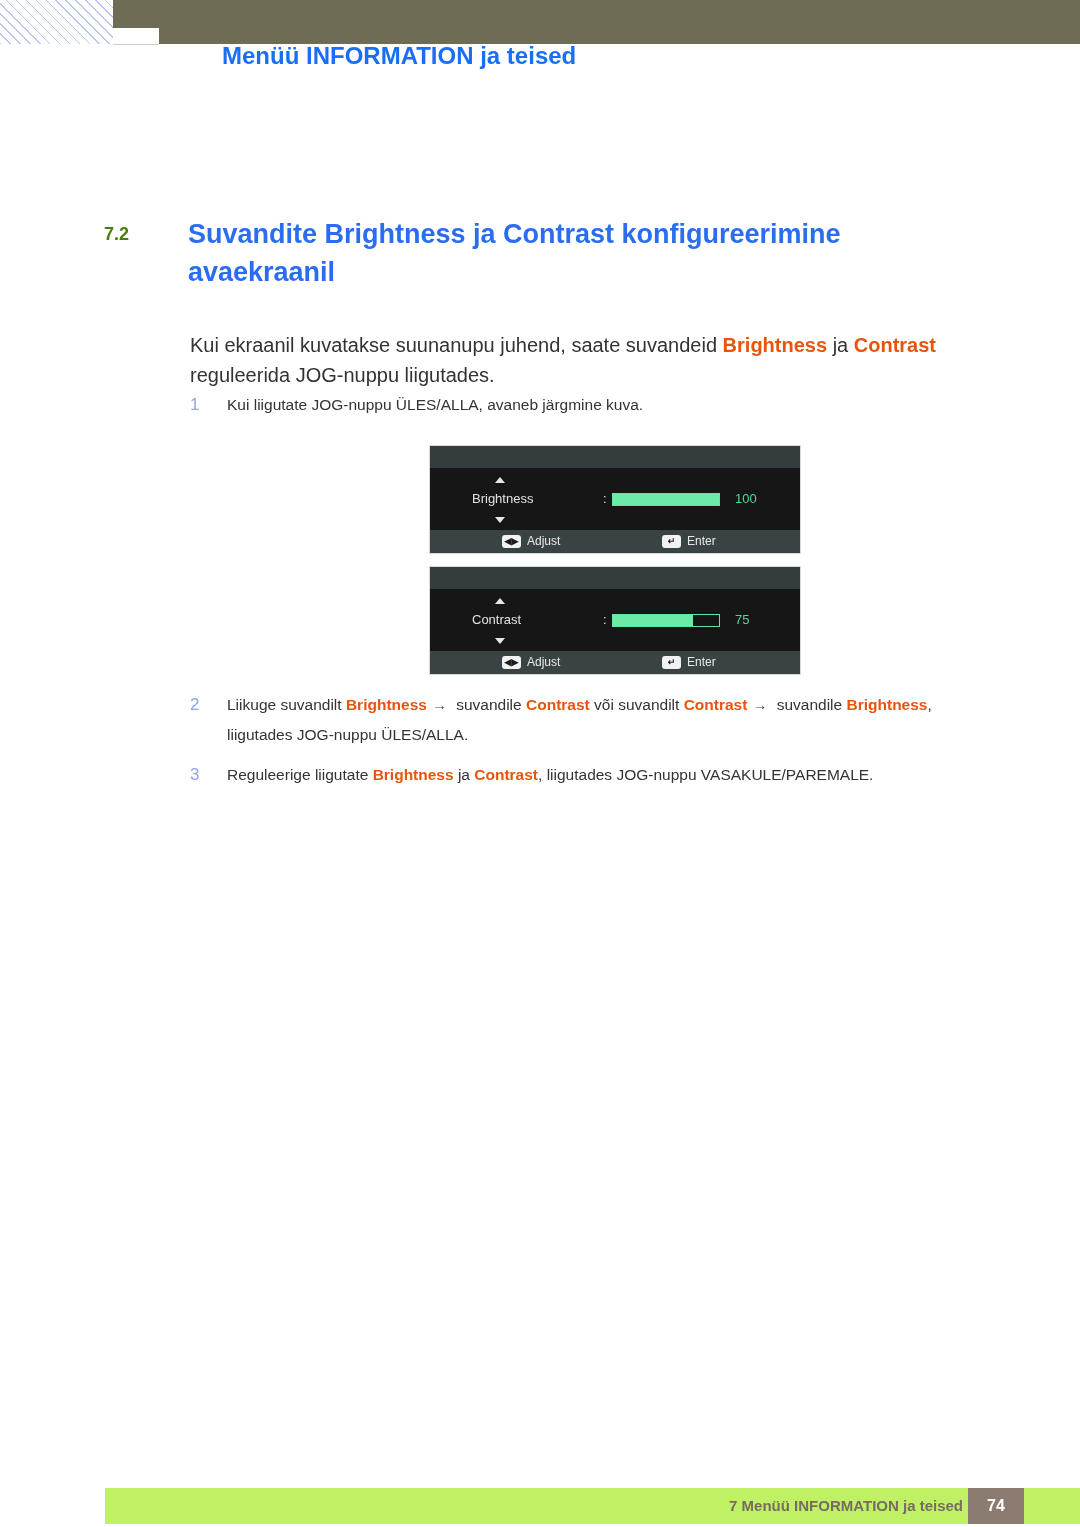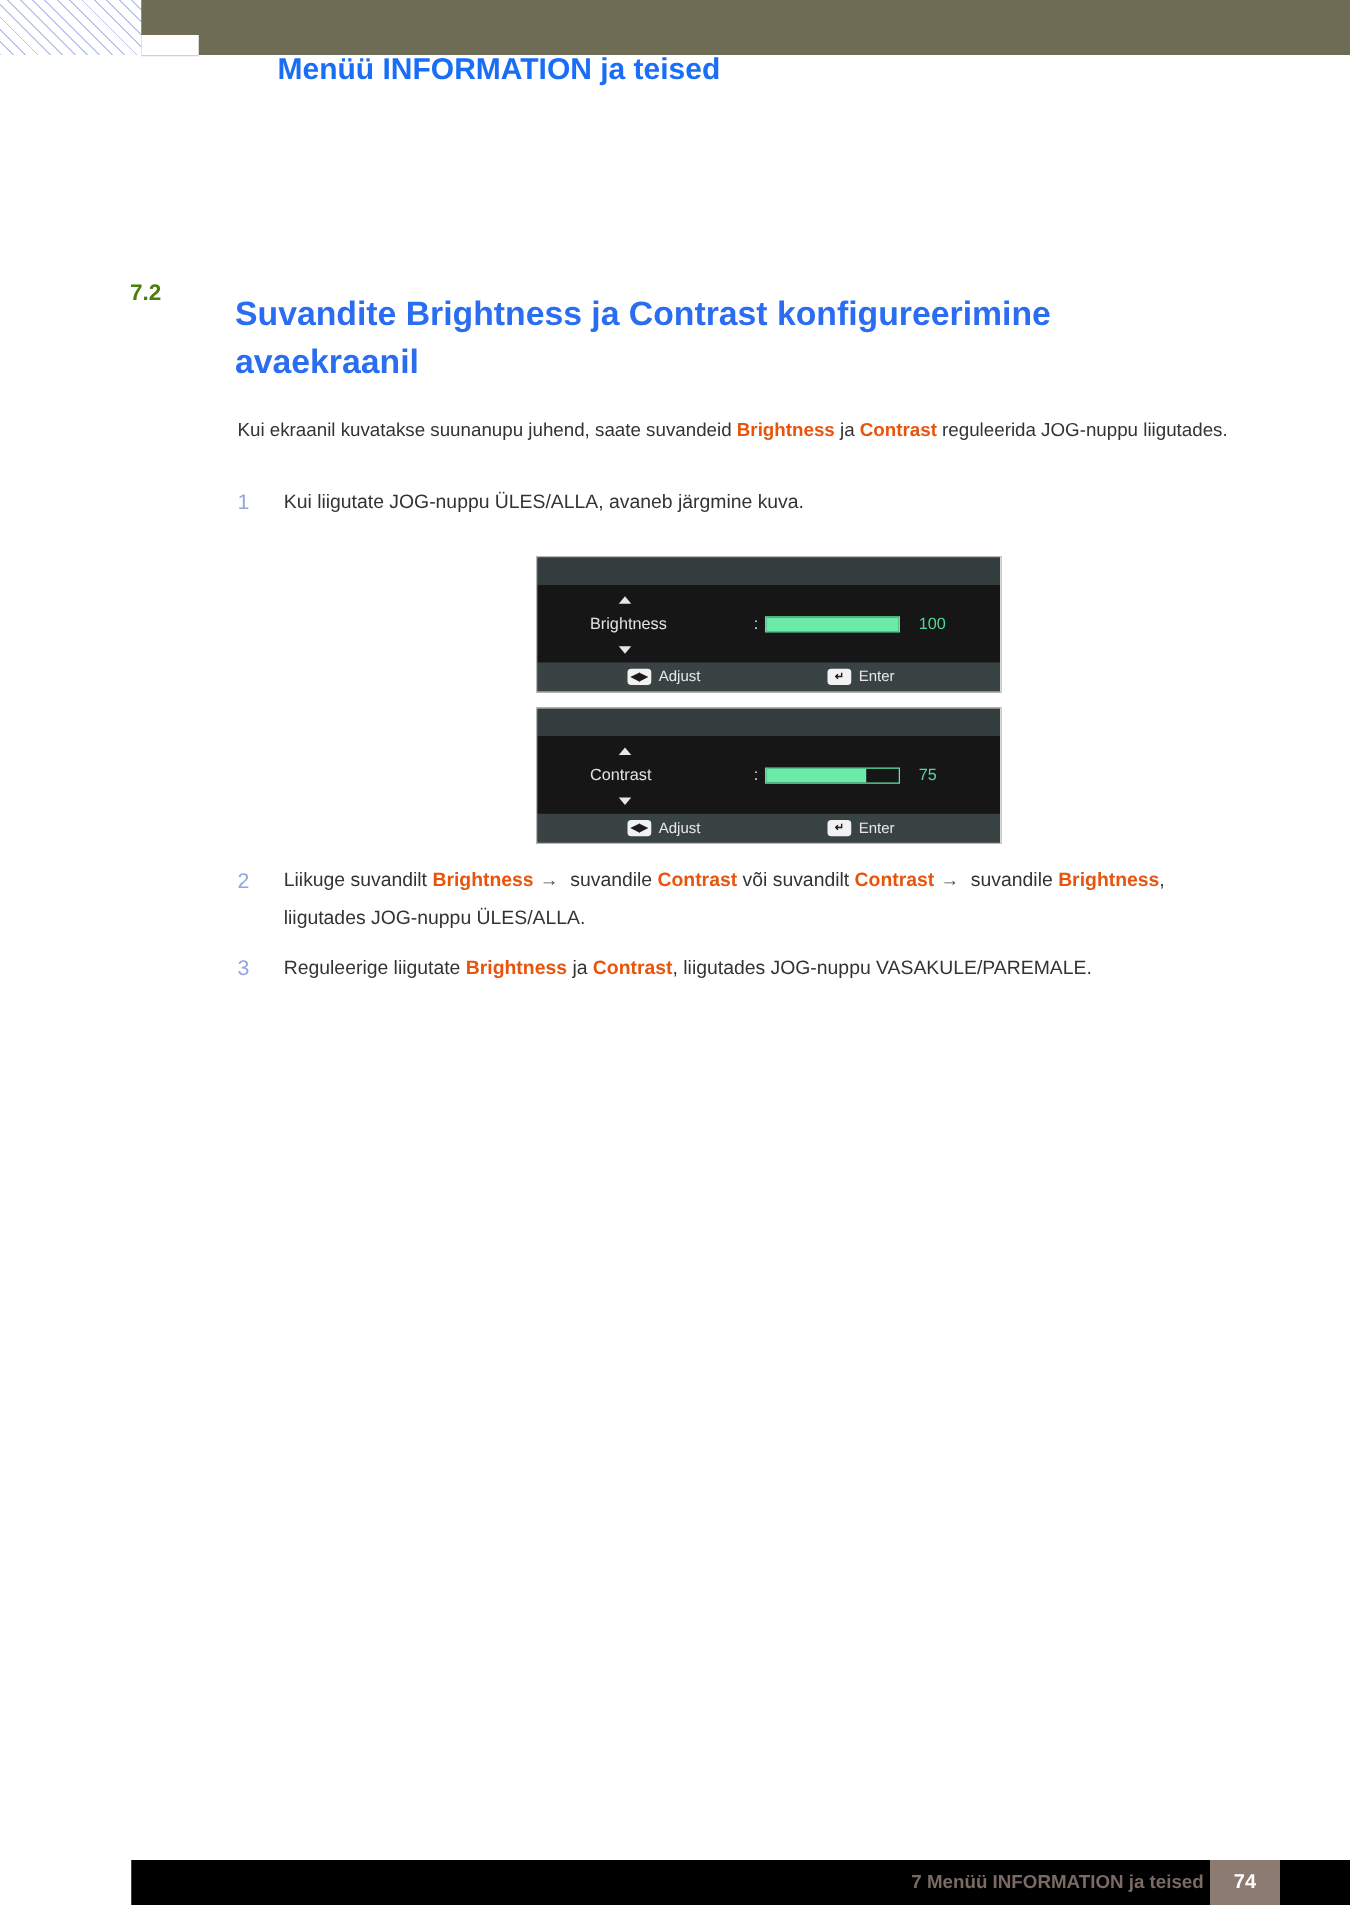--- a/index.html
+++ b/index.html
@@ -78,35 +78,34 @@
     width: 84px;
     flex: none;
     line-height: 38px;
   }
   .section-title {
     font-size: 27px;
     font-weight: bold;
     color: #2a6df0;
     line-height: 38px;
     max-width: 740px;
-    margin-top: 17px;
   }
 
   
   .body-area {
     position: absolute;
     left: 190px;
     top: 330px;
     width: 800px;
   }
   .para {
-    font-size: 15px;
+    font-size: 20px;
     color: #333333;
     line-height: 30px;
-    margin: 0 0 27px 0;
+    margin: 0 0 0 0;
   }
   .hl { color: #e8540c; font-weight: bold; }
 
   .li {
     display: flex;
     font-size: 15.5px;
     color: #333333;
     line-height: 30px;
     margin-bottom: 4px;
   }
@@ -223,21 +222,21 @@
     font-weight: bold;
   }
 
   
   .footer {
     position: absolute;
     left: 105px;
     top: 1488px;
     width: 975px;
     height: 36px;
-    background: #000000;
+    background: #bef264;
     text-align: center;
   }
   .footer-text {
     position: absolute;
     right: 117px;
     top: 9px;
     font-size: 15px;
     font-weight: bold;
     color: #7a6a63;
     white-space: nowrap;

